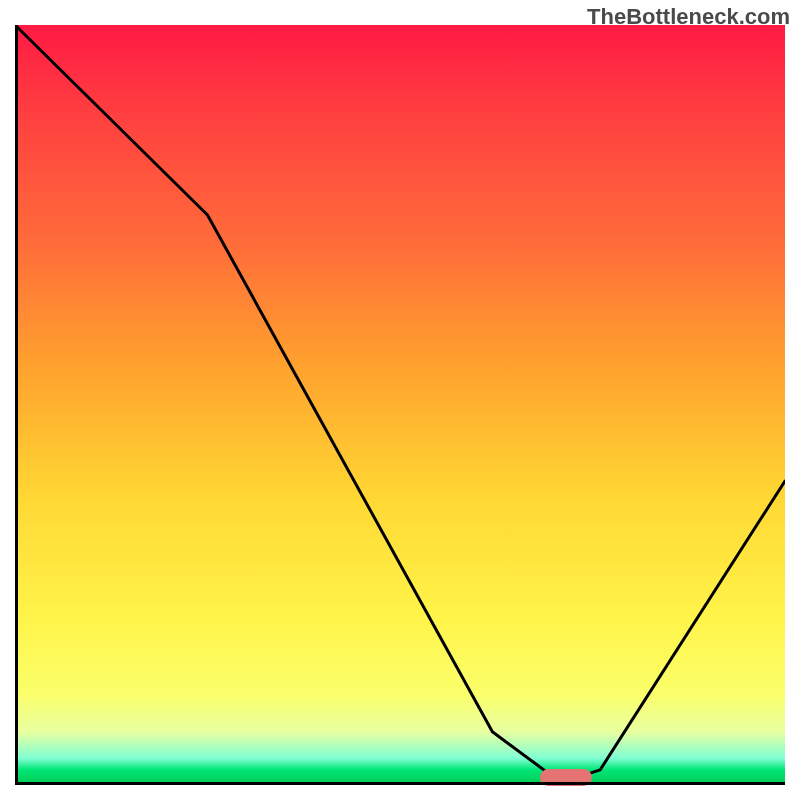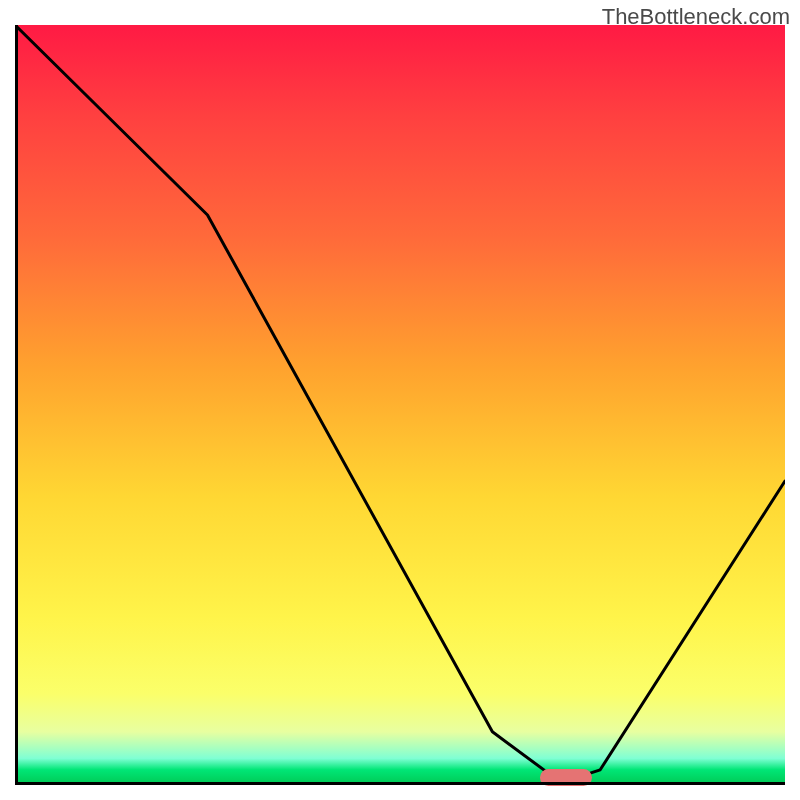--- a/index.html
+++ b/index.html
@@ -14,21 +14,21 @@
   .stage {
     position: relative;
     width: 800px;
     height: 800px;
   }
   .watermark {
     position: absolute;
     top: 4px;
     right: 10px;
     font-size: 22px;
-    font-weight: 400;
+    font-weight: 700;
     color: #4a4a4a;
     letter-spacing: 0px;
     z-index: 30;
     text-align: right;
   }
   .plot-area {
     position: absolute;
     left: 15px;
     top: 25px;
     width: 770px;

